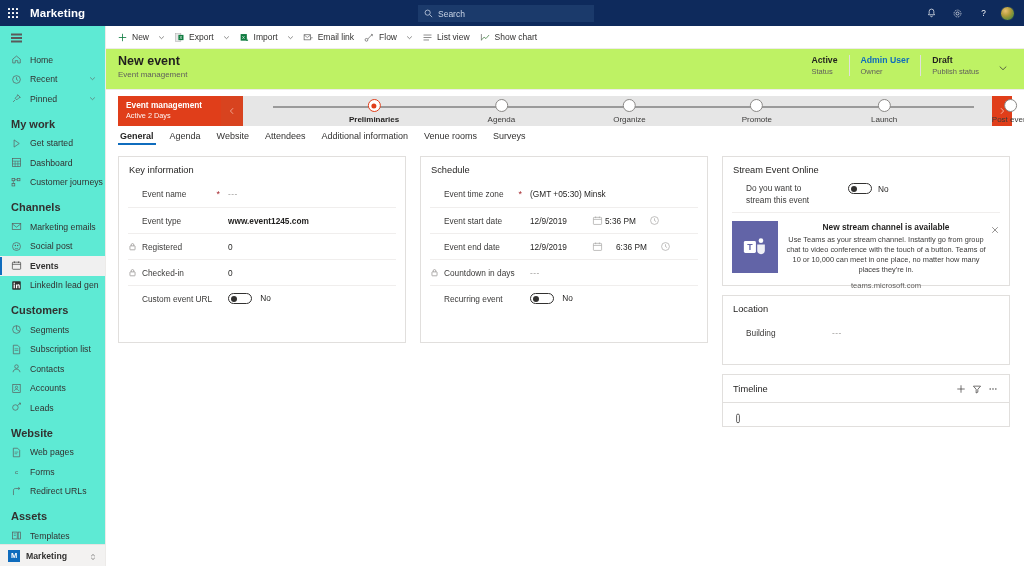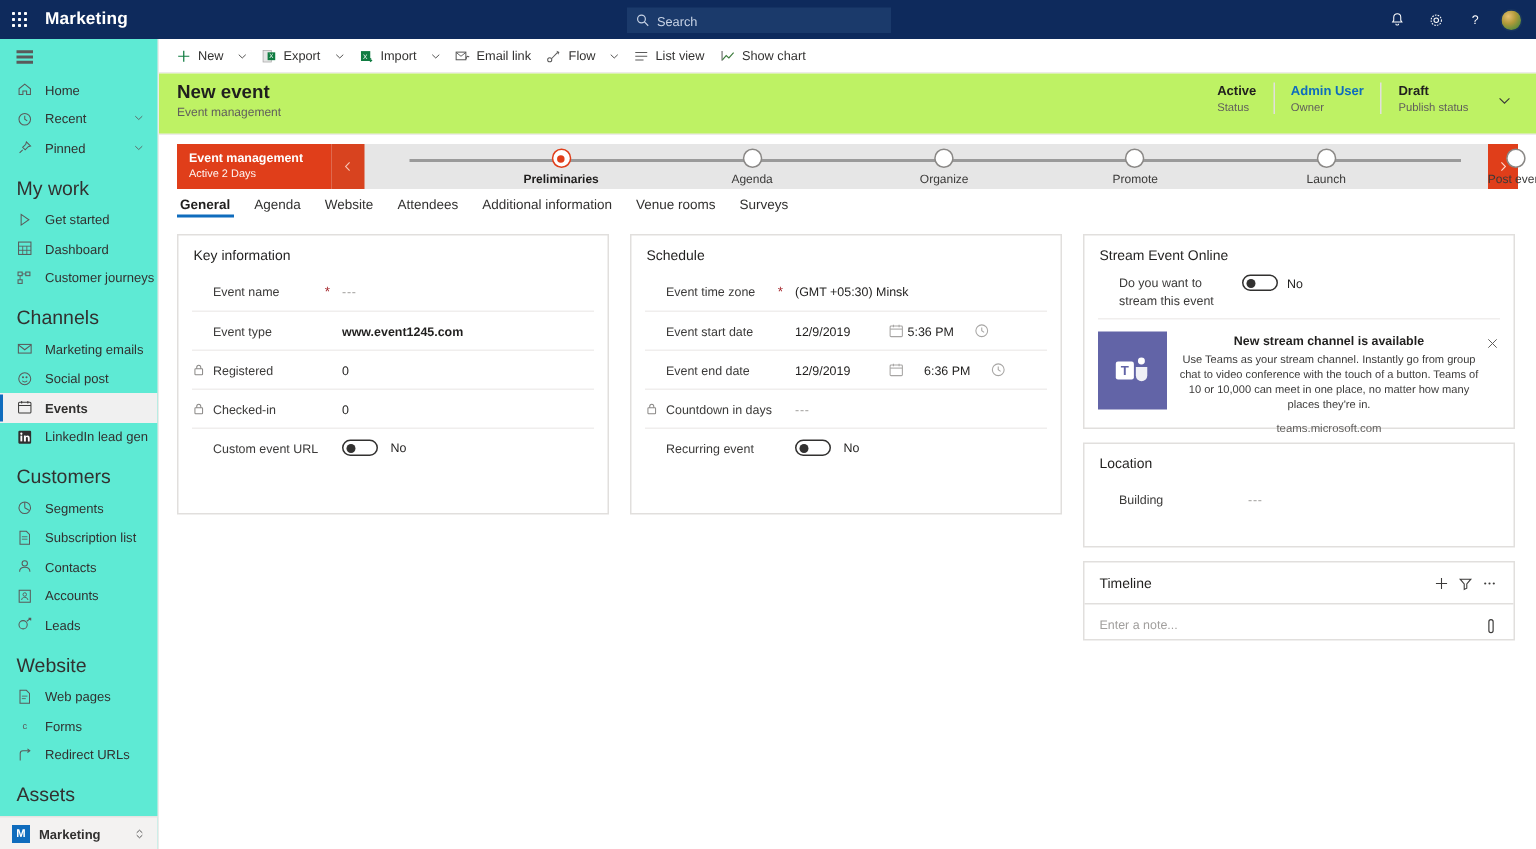--- a/index.html
+++ b/index.html
@@ -81,21 +81,21 @@
   }
   .nav-item .ni-icon { width: 11px; height: 11px; flex: none; display:flex; align-items:center; justify-content:center; }
   .nav-item .ni-icon svg { display: block; }
   .nav-item .ni-label { white-space: nowrap; overflow: hidden; }
   .nav-item .chev { position: absolute; right: 9px; }
   .nav-item.selected { background: #f0f0f0; font-weight: bold; }
   .nav-item.selected::before {
     content:""; position:absolute; left:0; top:1px; bottom:1px; width:2px; background:#0f6cbd;
   }
   .nav-group {
-    font-size: 13px; font-weight: normal; color: #323130;
+    font-size: 11px; font-weight: bold; color: #323130;
     padding: 9px 0 4px 11px;
   }
   .sidebar-footer {
     position: absolute; left: 0; bottom: 0; width: 106px; height: 22px;
     background: #f3f2f1; border-top: 1px solid #e6e4e2;
     display: flex; align-items: center; padding-left: 8px; gap: 6px;
     cursor: pointer;
   }
   .sf-badge {
     width: 12px; height: 12px; background: #0f6cbd; color: #fff;
@@ -221,21 +221,21 @@
     position: relative; display: inline-block; vertical-align: middle; cursor: pointer; background:#fff;
   }
   .toggle .knob {
     position: absolute; left: 2px; top: 1.6px; width: 6px; height: 6px; border-radius: 50%; background: #323130;
   }
   .toggle-text { font-size: 8.3px; color: #201f1e; margin-left: 6px; }
   .dateicon { width: 11px; height: 11px; flex: none; cursor: pointer; opacity:.75; }
   .dateicon svg { display:block; }
 
   
-  .stream-toggle-row { display:flex; align-items:flex-start; padding: 2px 0 6px 0; margin: 0 9px; }
+  .stream-toggle-row { display:flex; align-items:flex-start; padding: 2px 0 6px 0; margin: 0 9px; gap: 20px; }
   .stream-label { font-size: 8.3px; color: #3b3a39; width: 96px; padding-left: 14px; line-height: 11.5px; }
   .teams-banner {
     margin: 0 9px 10px 9px; border-top: 1px solid #f0eeed; padding-top: 8px;
     display: flex; gap: 0; position: relative;
   }
   .teams-tile {
     width: 46px; height: 52px; background: #6264a7; flex: none;
     display: flex; align-items: center; justify-content: center;
   }
   .teams-body { padding: 1px 14px 0 8px; text-align: center; }
@@ -912,20 +912,19 @@
     </div>
     <div class="tl-act">
       <svg viewBox="0 0 14 14" width="10" height="10">
           <circle cx="3" cy="7" r="1" fill="#3b3a39"></circle>
           <circle cx="7" cy="7" r="1" fill="#3b3a39"></circle>
           <circle cx="11" cy="7" r="1" fill="#3b3a39"></circle>
         </svg>
     </div>
   </div>
   <div class="tl-note">
-    <span class="tl-note-ph">Enter a note...</span>
     <span class="clip">
       <svg viewBox="0 0 12 14" width="10" height="11">
           <rect x="4.2" y="1.4" width="3.6" height="11" rx="1.8" fill="none" stroke="#3b3a39" stroke-width="1"></rect>
         </svg>
     </span>
   </div>
 </div>
 
 </body></html>

